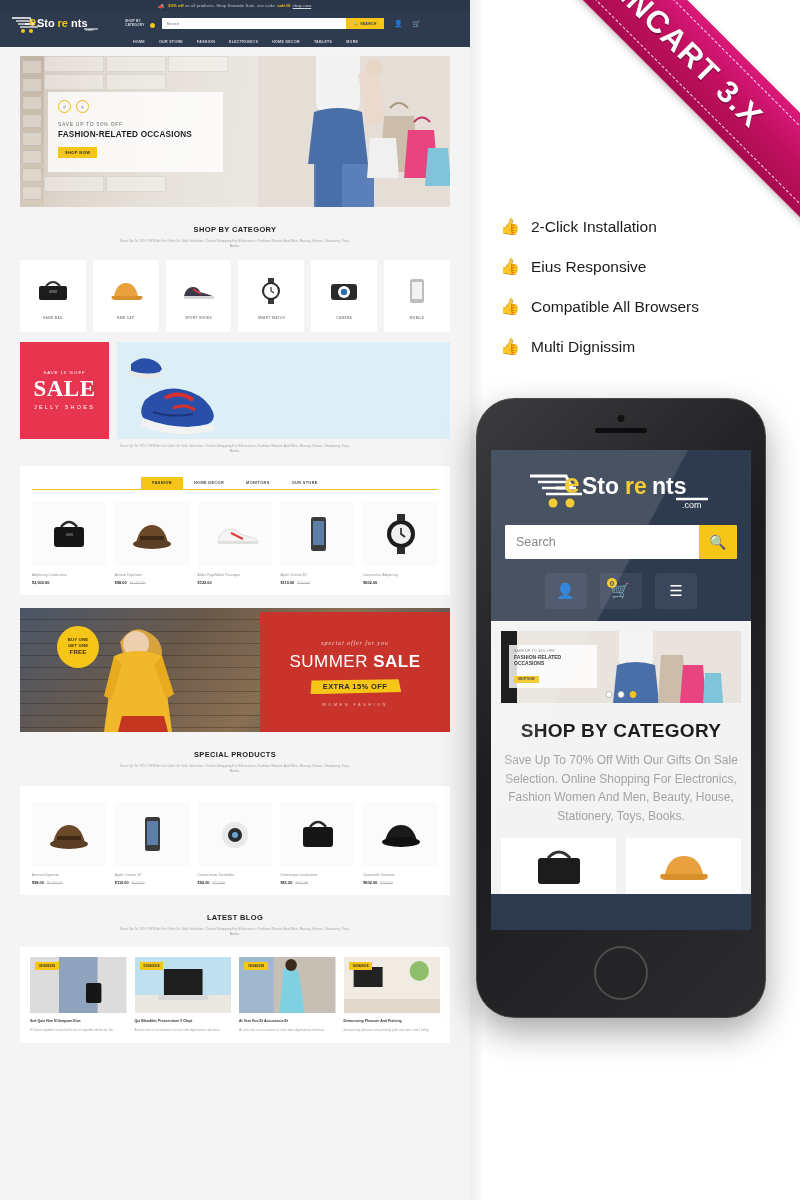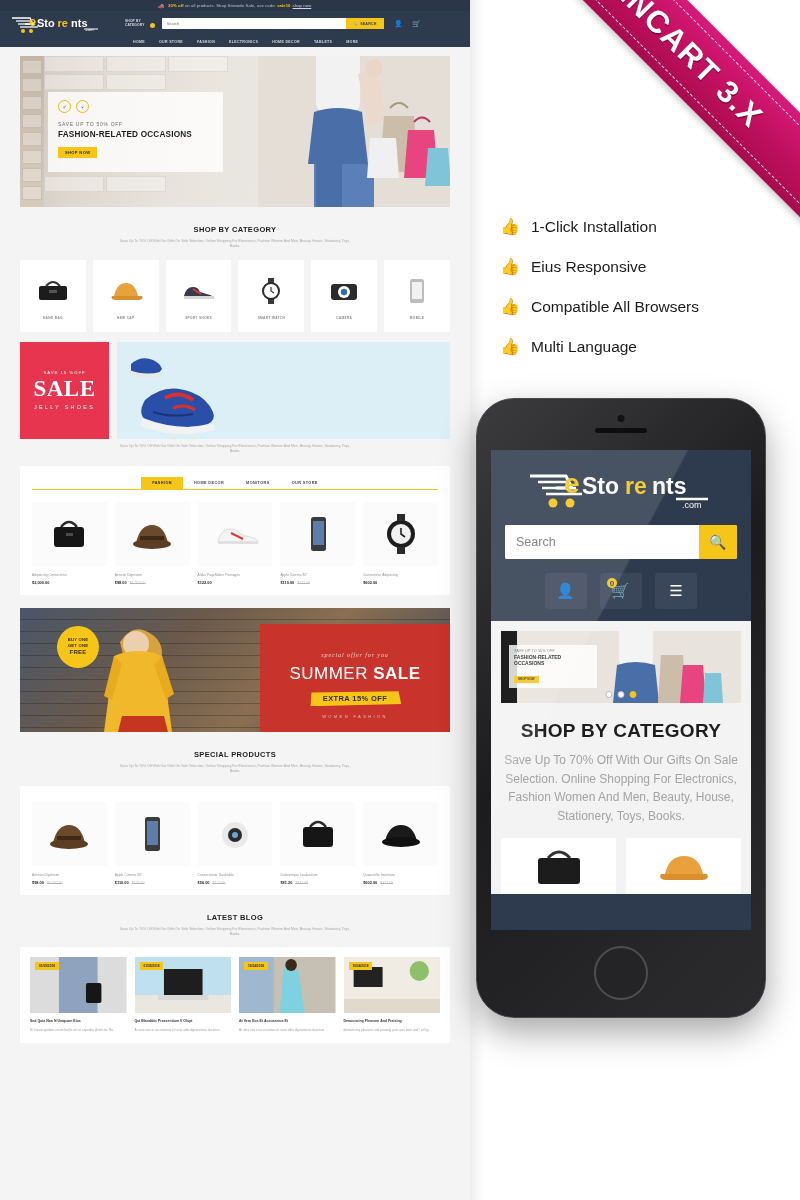--- a/index.html
+++ b/index.html
@@ -148,21 +148,21 @@
   
   .summer { margin: 13px 20px 0 20px; height: 124px; position: relative; overflow: hidden;
     background: linear-gradient(135deg,#4a5668 0%, #6b5a4b 35%, #8a6f52 60%, #3d4656 100%); }
   .wood { position: absolute; inset: 0; }
   .wood i { position: absolute; left: 0; right: 0; height: 12px; border-bottom: 1px solid rgba(0,0,0,.22); }
   .bogo { position: absolute; left: 37px; top: 18px; width: 42px; height: 42px; border-radius: 50%;
     background: #f5c518; color: #3a2d00; font-size: 4.2px; font-weight: bold; text-align: center;
     display: flex; flex-direction: column; align-items: center; justify-content: center;
     line-height: 1.35; letter-spacing: .2px; }
   .bogo .free { font-size: 6px; }
-  .summer-right { position: absolute; right: 0; top: 16px; width: 190px; height: 124px;
+  .summer-right { position: absolute; right: 0; top: 4px; width: 190px; height: 124px;
     background: #c8332b; color: #fff; display: flex; flex-direction: column;
     align-items: center; justify-content: center; }
   .summer-right .t1 { font-family: "Liberation Serif", serif; font-style: italic;
     font-size: 6px; color: #f0cfc7; letter-spacing: .9px; }
   .summer-right .t2 { font-size: 17px; letter-spacing: .5px; margin-top: 6px; }
   .summer-right .t2 b { font-weight: bold; }
   .summer-right .ribbon { margin-top: 7px; background: #f5c518; color: #2b2b2b;
     font-size: 7.5px; font-weight: bold; padding: 3px 14px; letter-spacing: .4px;
     clip-path: polygon(3% 8%, 97% 0%, 100% 86%, 2% 100%); }
   .summer-right .t3 { font-size: 4px; color: #eebfb8; letter-spacing: 2.4px; margin-top: 8px; }
@@ -721,33 +721,33 @@
 
     <div class="ribbon-wrap">
       <div class="ribbon-band">
         <span class="ribbon-text">OPENCART 3.X</span>
       </div>
     </div>
 
     <div class="features">
       <div class="feat">
         <span class="fic">👍</span>
-        <span class="flb">1-Click Installation</span>
+        <span class="flb">2-Click Installation</span>
       </div>
       <div class="feat">
         <span class="fic">👍</span>
         <span class="flb">Eius Responsive</span>
       </div>
       <div class="feat">
         <span class="fic">👍</span>
         <span class="flb">Compatible All Browsers</span>
       </div>
       <div class="feat">
         <span class="fic">👍</span>
-        <span class="flb">Multi Language</span>
+        <span class="flb">Multi Dignissim</span>
       </div>
     </div>
   </div>
 
   <div class="phone">
     <div class="phone-body"></div>
     <div class="phone-cam"></div>
     <div class="phone-speaker"></div>
 
     <div class="phone-screen">

